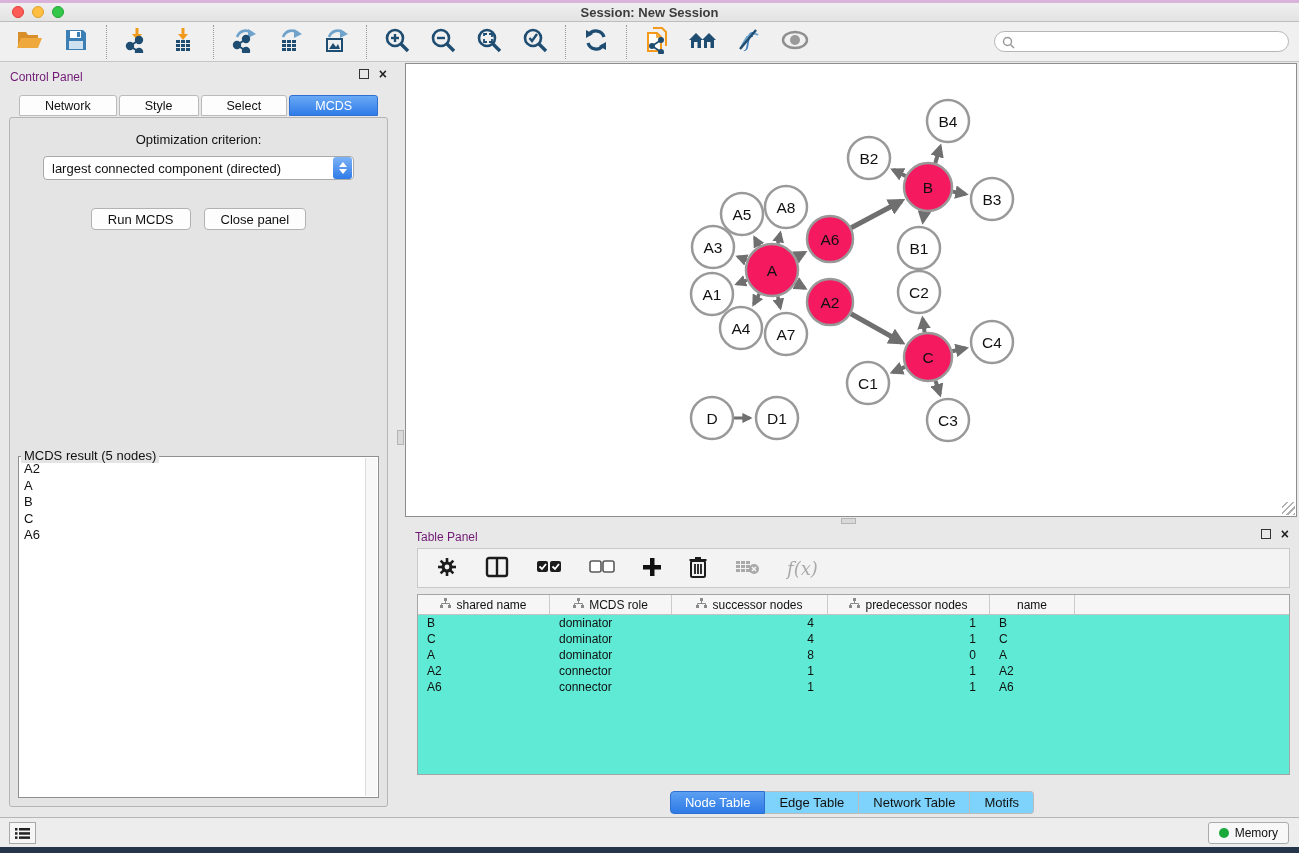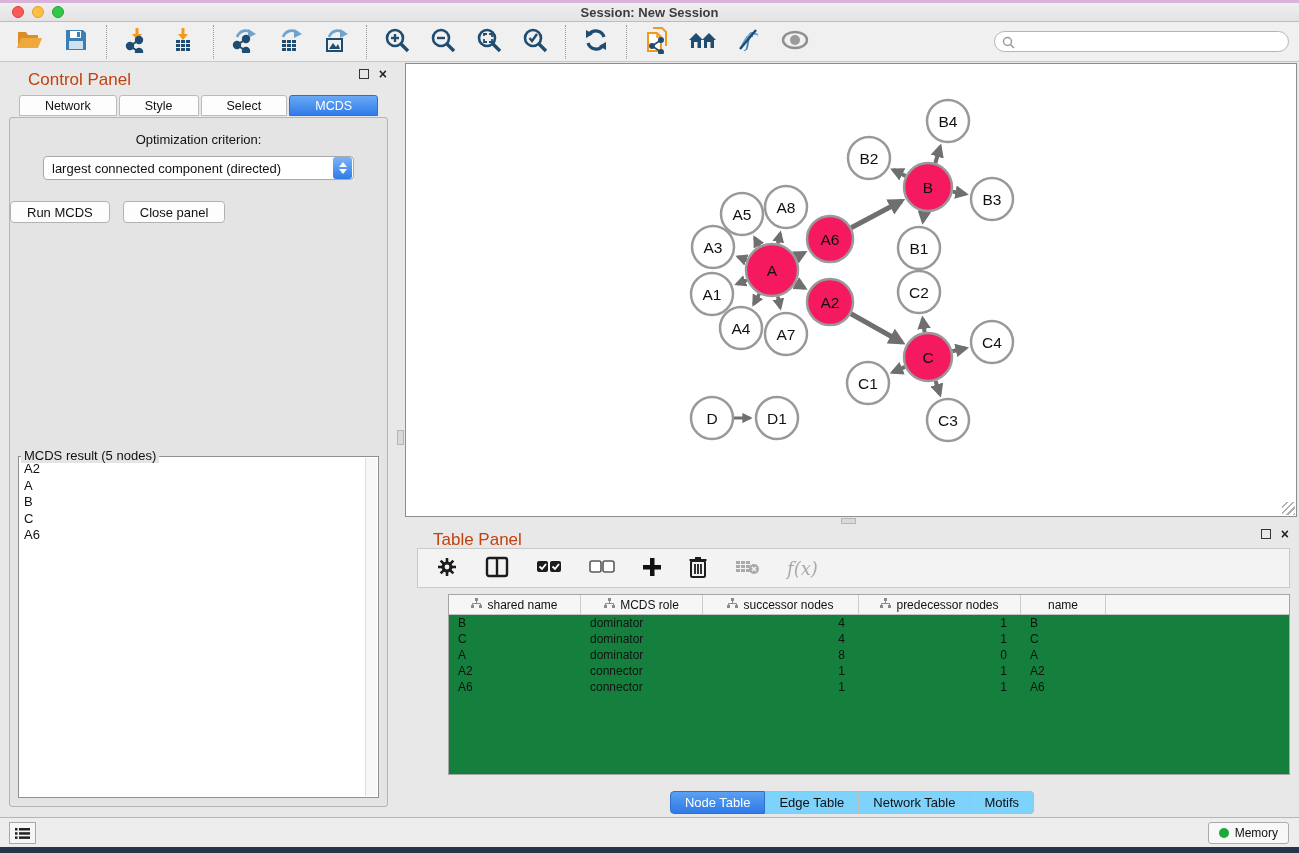--- a/index.html
+++ b/index.html
@@ -24,42 +24,42 @@
   .tb-group + .tb-group { border-left:1px dotted #999; }
   .tb-btn { background:none; border:none; cursor:pointer; width:30px; height:30px;
     display:flex; align-items:center; justify-content:center; padding:0; }
   #toolbar-search { margin-left:auto; margin-right:10px; position:relative; }
   #toolbar-search input { width:295px; height:21px; border:1px solid #b5b5b5; border-radius:11px;
     background:#fff; padding-left:24px; font-size:12px; outline:none; }
   #toolbar-search .mag { position:absolute; left:8px; top:4px; }
 
   
   #control-panel { position:absolute; left:0; top:62px; width:397px; height:755px; }
-  .panel-header { position:absolute; left:28px; top:8px; font-size:17px; color:#c2410c; }
+  .panel-header { position:absolute; left:10px; top:8px; font-size:12px; color:#701a75; }
   .panel-ctrls { position:absolute; right:10px; top:7px; display:flex; gap:10px; align-items:center; }
   .float-btn { width:10px; height:10px; border:1.5px solid #333; background:transparent; display:inline-block; }
   .close-btn { font-size:14px; font-weight:bold; color:#222; line-height:10px; cursor:pointer; }
 
   #cp-tabs { position:absolute; left:0; top:33px; width:100%; display:flex; justify-content:center; gap:2px; }
   .cp-tab { height:21px; padding:0 25px; font-size:12.5px; background:#fdfdfd; border:1px solid #bbb;
     border-radius:3px 3px 0 0; color:#111; display:flex; align-items:center; cursor:pointer; }
   .cp-tab.active { background:linear-gradient(#6aa9f4,#2f7be8); border-color:#2f6fd0; color:#fff; }
 
   #cp-box { position:absolute; left:9px; right:9px; top:55px; bottom:10px;
     background:#e4e4e4; border:1px solid #b5b5b5; border-radius:3px; }
   #opt-label { position:absolute; top:14px; width:100%; text-align:center; font-size:13px; color:#111; }
   #criterion-combo { position:absolute; left:33px; right:33px; top:38px; height:24px; background:#fff;
     border:1px solid #a9a9a9; border-radius:4px; display:flex; align-items:center; cursor:pointer; }
   #criterion-combo .val { flex:1; font-size:13px; padding-left:8px; color:#111; white-space:nowrap; }
   #criterion-combo .stepper { width:19px; height:22px; margin-right:1px; border-radius:3px;
     background:linear-gradient(#7db3f7,#2f7be8); display:flex; flex-direction:column;
     align-items:center; justify-content:center; gap:2px; }
   .tri-up { width:0; height:0; border-left:4px solid transparent; border-right:4px solid transparent; border-bottom:5px solid #fff; }
   .tri-dn { width:0; height:0; border-left:4px solid transparent; border-right:4px solid transparent; border-top:5px solid #fff; }
-  #cp-buttons { position:absolute; top:83px; width:100%; display:flex; gap:13px; }
+  #cp-buttons { position:absolute; top:90px; width:100%; display:flex; justify-content:center; gap:13px; }
   .cp-btn { height:22px; padding:0 16px; font-size:13px; background:#fdfdfd; border:1px solid #b2b2b2;
     border-radius:4px; color:#111; cursor:pointer; }
 
   #mcds-fieldset { position:absolute; left:8px; right:8px; top:338px; bottom:8px;
     border:1px solid #8f8f8f; background:#fff; }
   #mcds-legend { position:absolute; top:-9px; left:2px; background:#e4e4e4; padding:0 3px;
     font-size:13px; color:#111; }
   #mcds-list { position:absolute; left:2px; right:14px; top:4px; bottom:2px; overflow:hidden;
     font-size:13px; color:#111; }
   #mcds-list .item { padding:0 0 0 3px; line-height:16.5px; }
@@ -81,22 +81,22 @@
   .splitter-grip-h { position:absolute; left:841px; top:518px; width:15px; height:6px;
     background:#d9d9d9; border:1px solid #b5b5b5; }
 
   
   #table-panel { position:absolute; left:405px; top:522px; width:894px; height:295px; }
   #tp-toolbar { position:absolute; left:12px; right:9px; top:26px; height:40px; background:#f3f3f3;
     border:1px solid #c9c9c9; display:flex; align-items:center; gap:27px; padding-left:18px; }
   .tp-btn { background:none; border:none; cursor:pointer; display:flex; align-items:center; justify-content:center; padding:0; }
   .fx-gray { font-family:"DejaVu Serif", serif; font-style:italic; font-size:18px; color:#a9a9a9; }
 
-  #tp-table { position:absolute; left:12px; right:9px; top:72px; bottom:42px; background:#15803d;
-    border:1px solid #a5a5a5; overflow:hidden;margin-left:31px; }
+  #tp-table { position:absolute; left:12px; right:9px; top:72px; bottom:42px; background:#5eead4;
+    border:1px solid #a5a5a5; overflow:hidden; }
   #tp-header { display:flex; height:20px; background:#f6f6f6; border-bottom:1px solid #c3c3c3; }
   .th { display:flex; align-items:center; justify-content:center; gap:5px; font-size:12px; color:#111;
     border-right:1px solid #ccc; overflow:hidden; }
   .th:last-child { border-right:none; }
   .tr { display:flex; height:16px; align-items:center; cursor:default; }
   .td { font-size:12px; color:#111; overflow:hidden; white-space:nowrap; }
   .td.l { padding-left:9px; text-align:left; }
   .td.num { text-align:right; padding-right:14px; }
 
   #tp-tabs { position:absolute; left:0; right:0; bottom:3px; display:flex; justify-content:center; }

